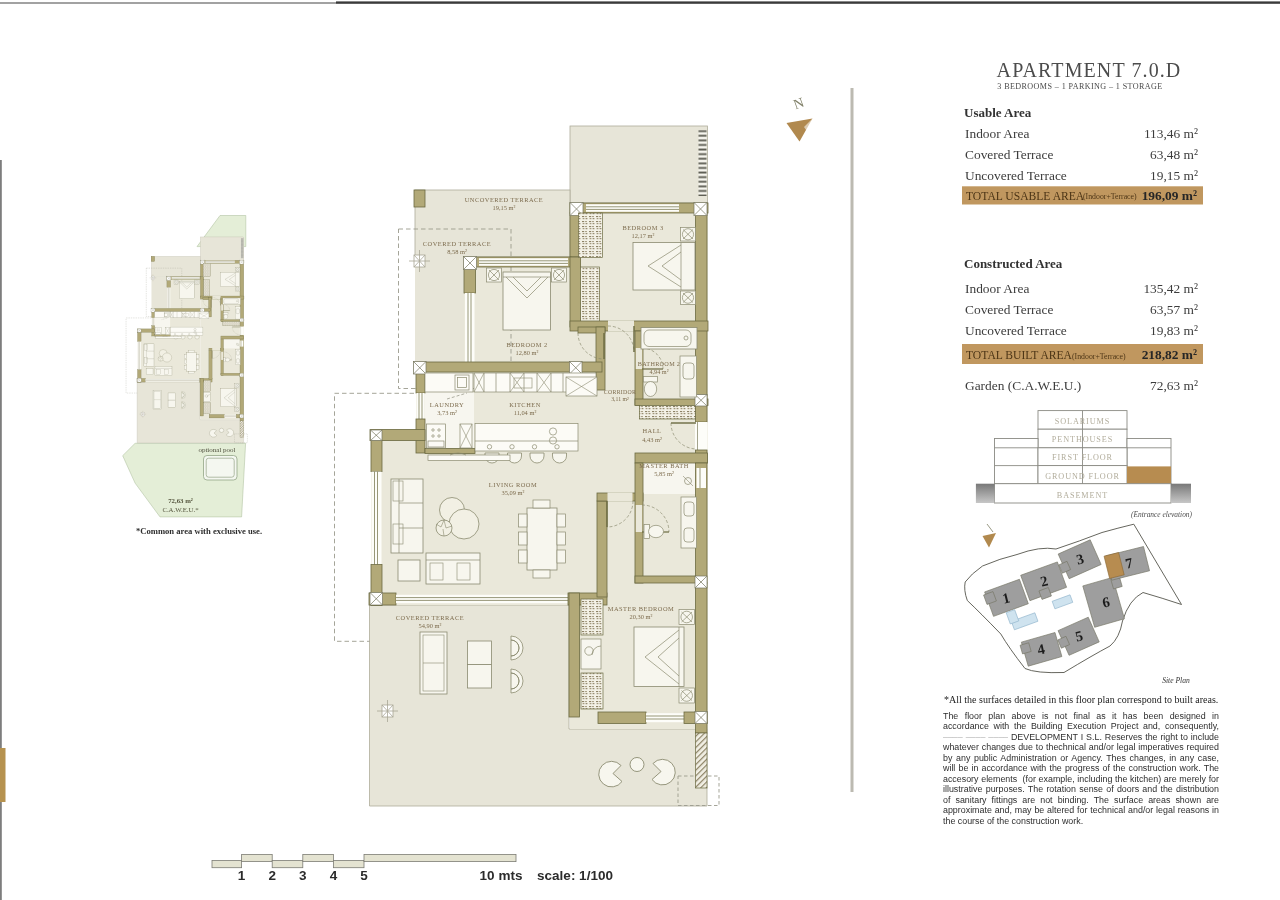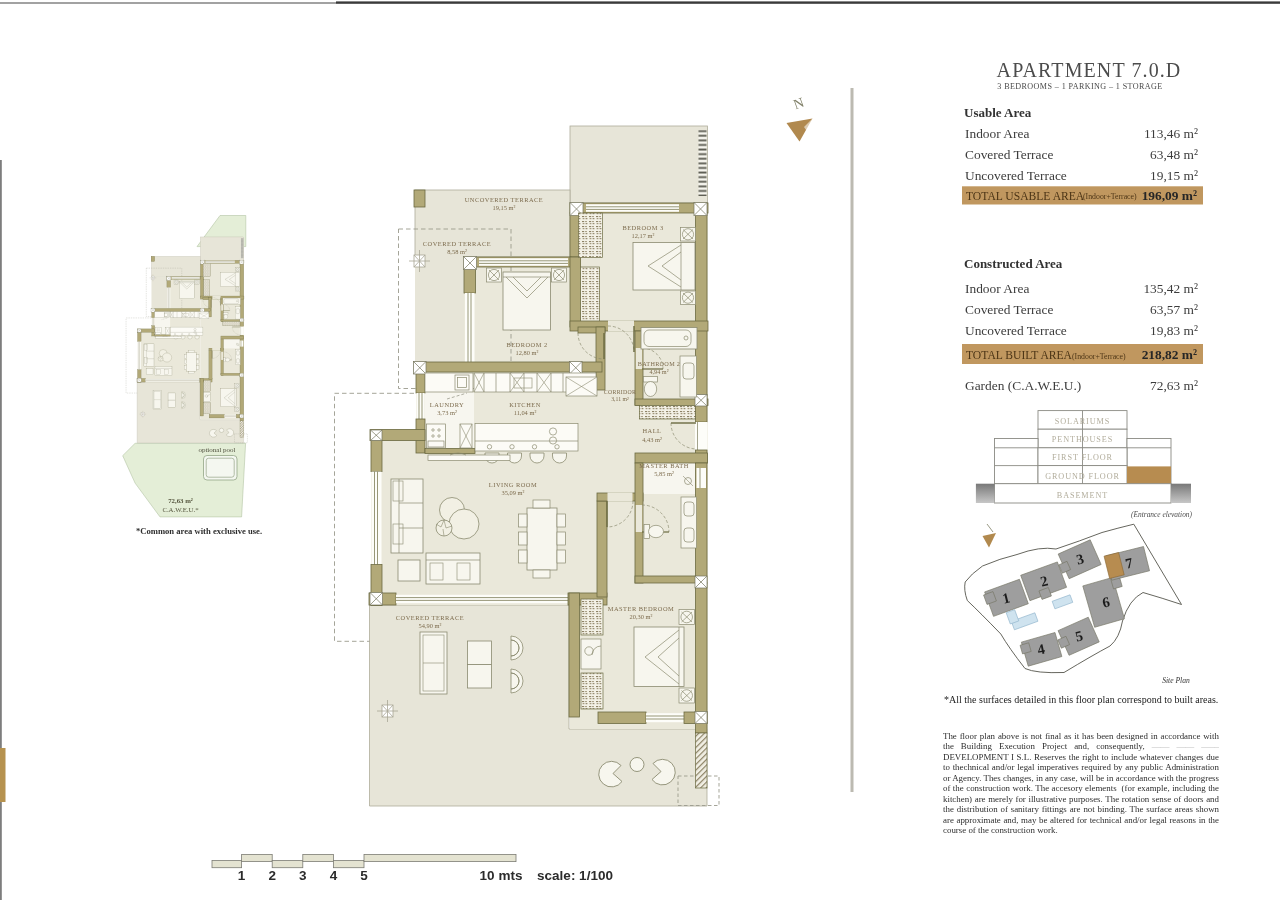--- a/index.html
+++ b/index.html
@@ -1,18 +1,18 @@
 <!DOCTYPE html>
 <html><head>
 <meta charset="utf-8">
 <style>
 html,body{margin:0;padding:0;background:#fff;}
 .page{position:relative;width:1280px;height:900px;background:#ffffff;overflow:hidden;font-family:"Liberation Serif",serif;}
 svg{position:absolute;left:0;top:0;}
-.disc{position:absolute;left:943px;top:731px;width:276px;font-family:Liberation Serif, serif;font-size:8.9px;line-height:10.45px;color:#2e2e2e;text-align:justify;}
+.disc{position:absolute;left:943px;top:711px;width:276px;font-family:Liberation Sans, sans-serif;font-size:8.9px;line-height:10.45px;color:#2e2e2e;text-align:justify;}
 .foot{position:absolute;left:944px;top:694px;width:280px;font-family:"Liberation Serif",serif;font-size:10px;color:#222;}
 </style>
 </head>
 <body>
 <div class="page">
 <svg width="1280" height="900" viewBox="0 0 1280 900">
 <defs>
 <pattern id="wdrb" width="7" height="5" patternUnits="userSpaceOnUse">
 <rect width="7" height="5" fill="#f3f1e6"></rect>
 <rect x="1" y="1" width="2.2" height="1.1" fill="#8d8266"></rect>

